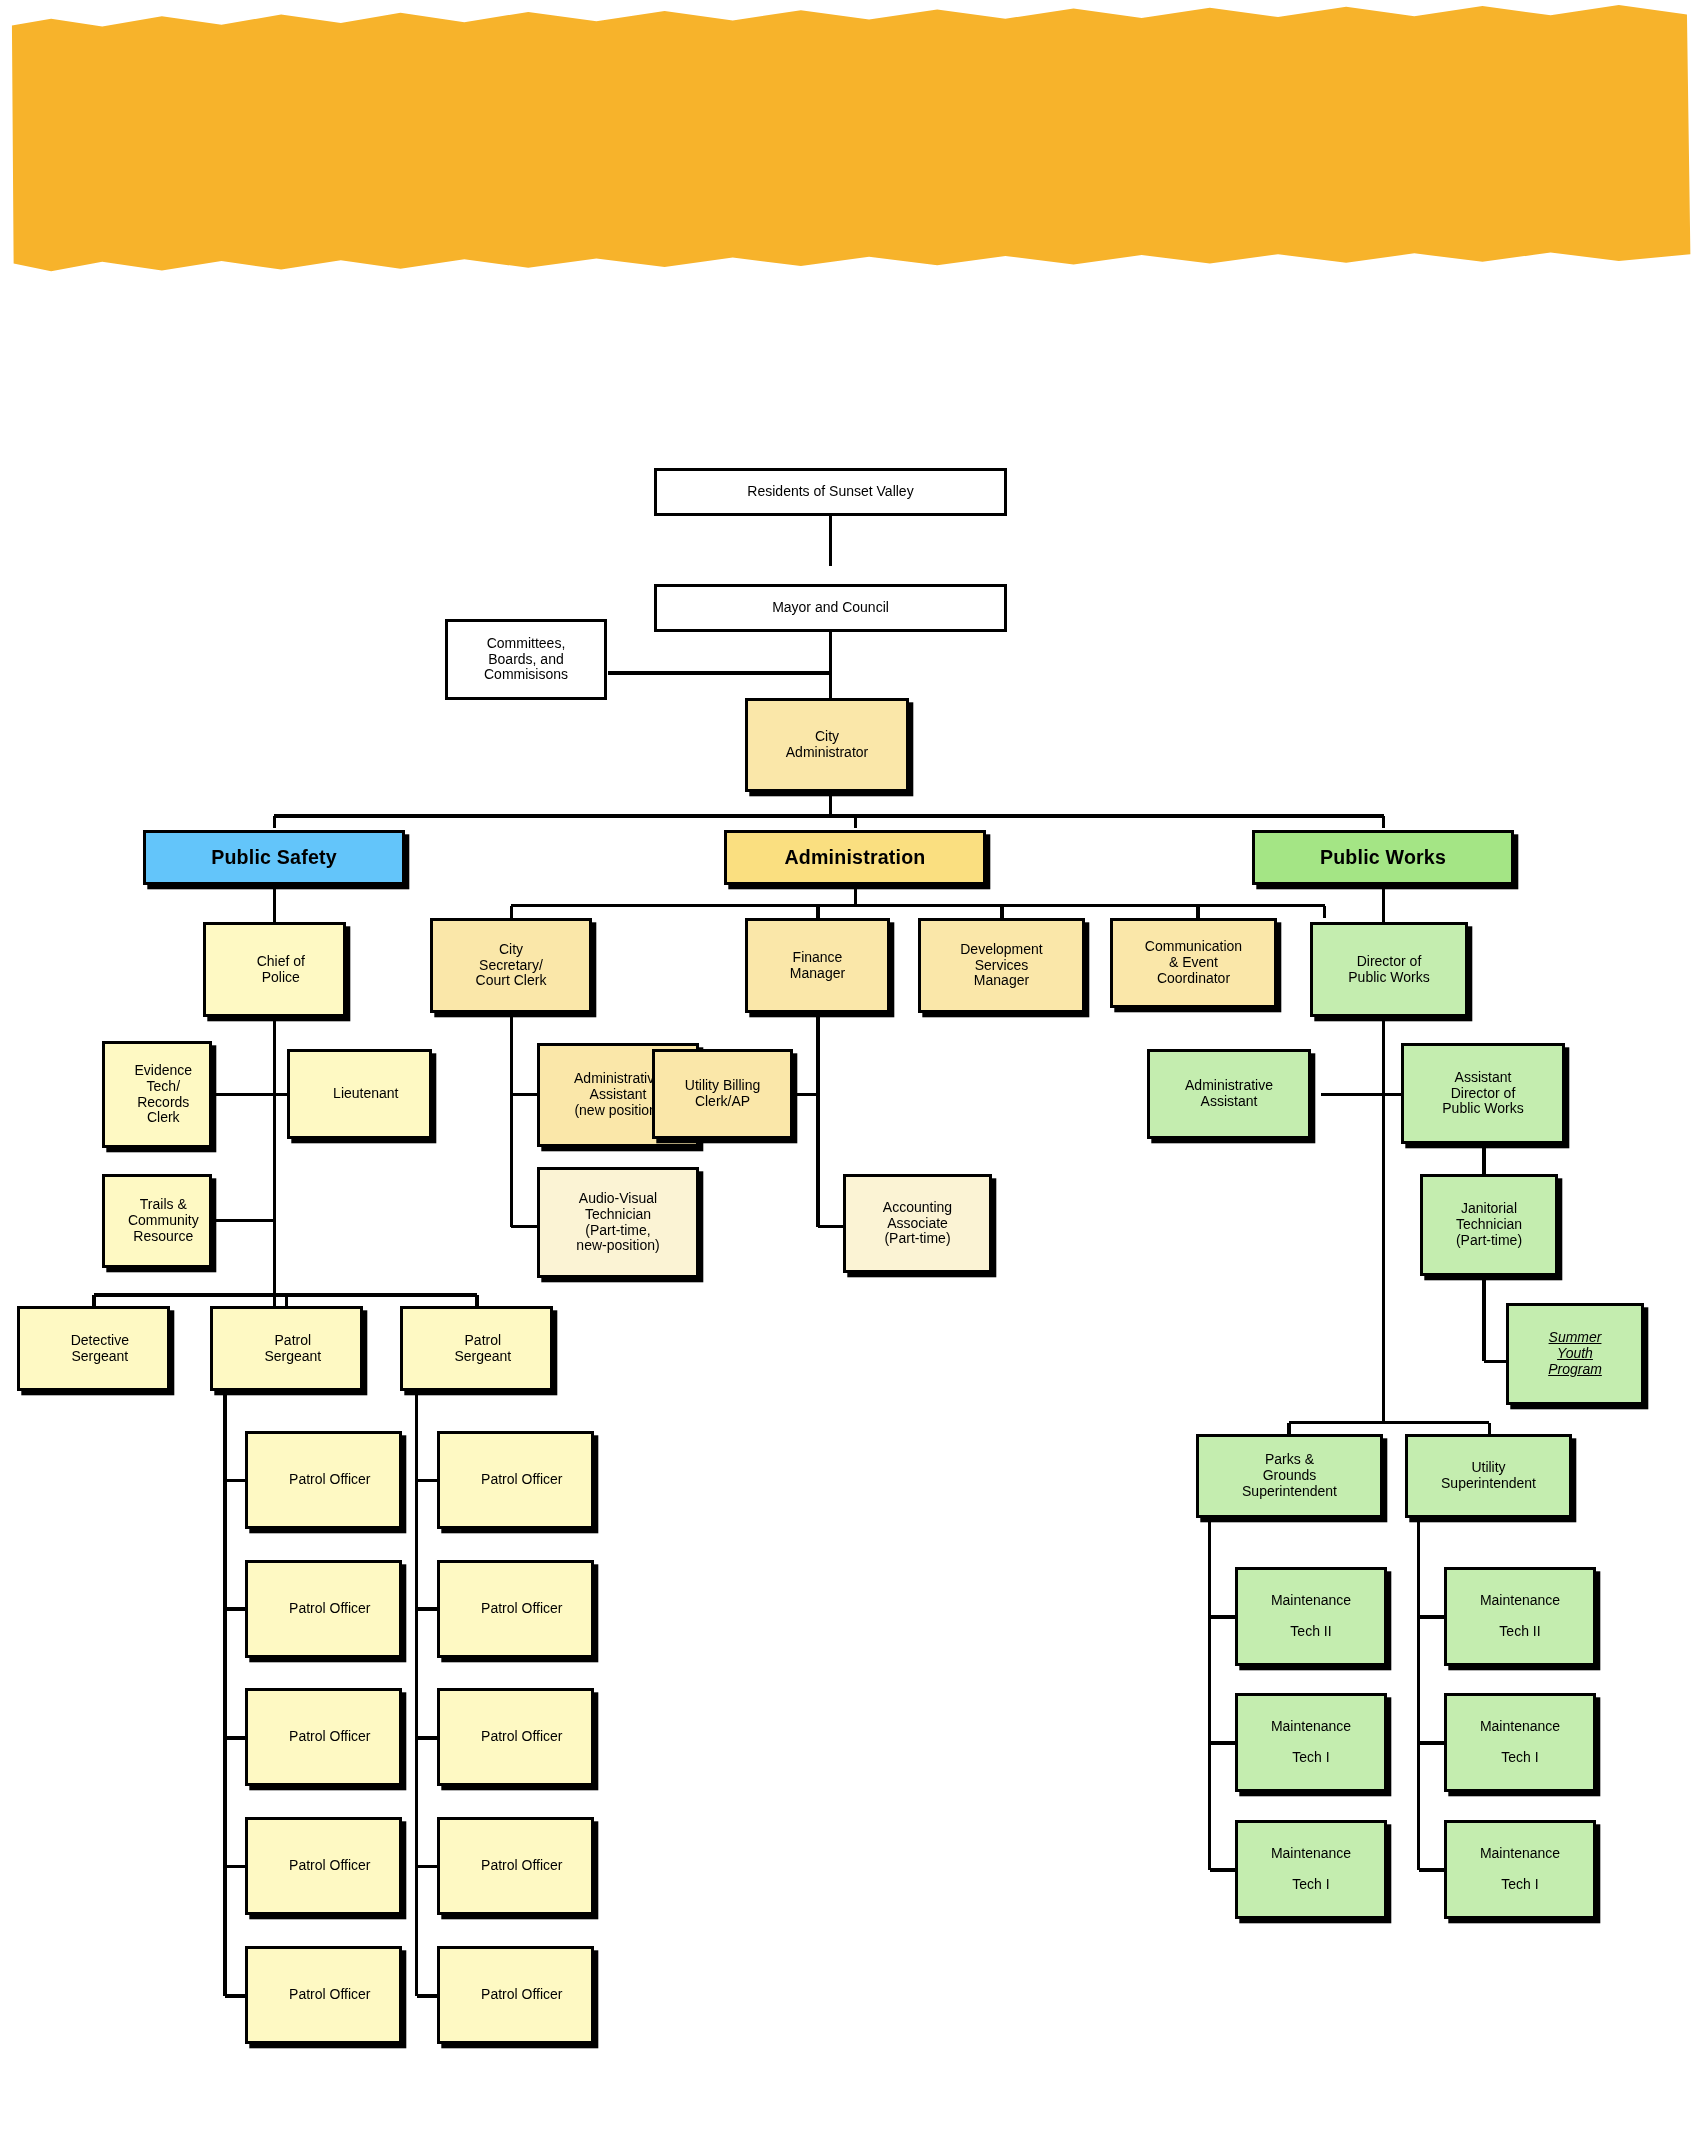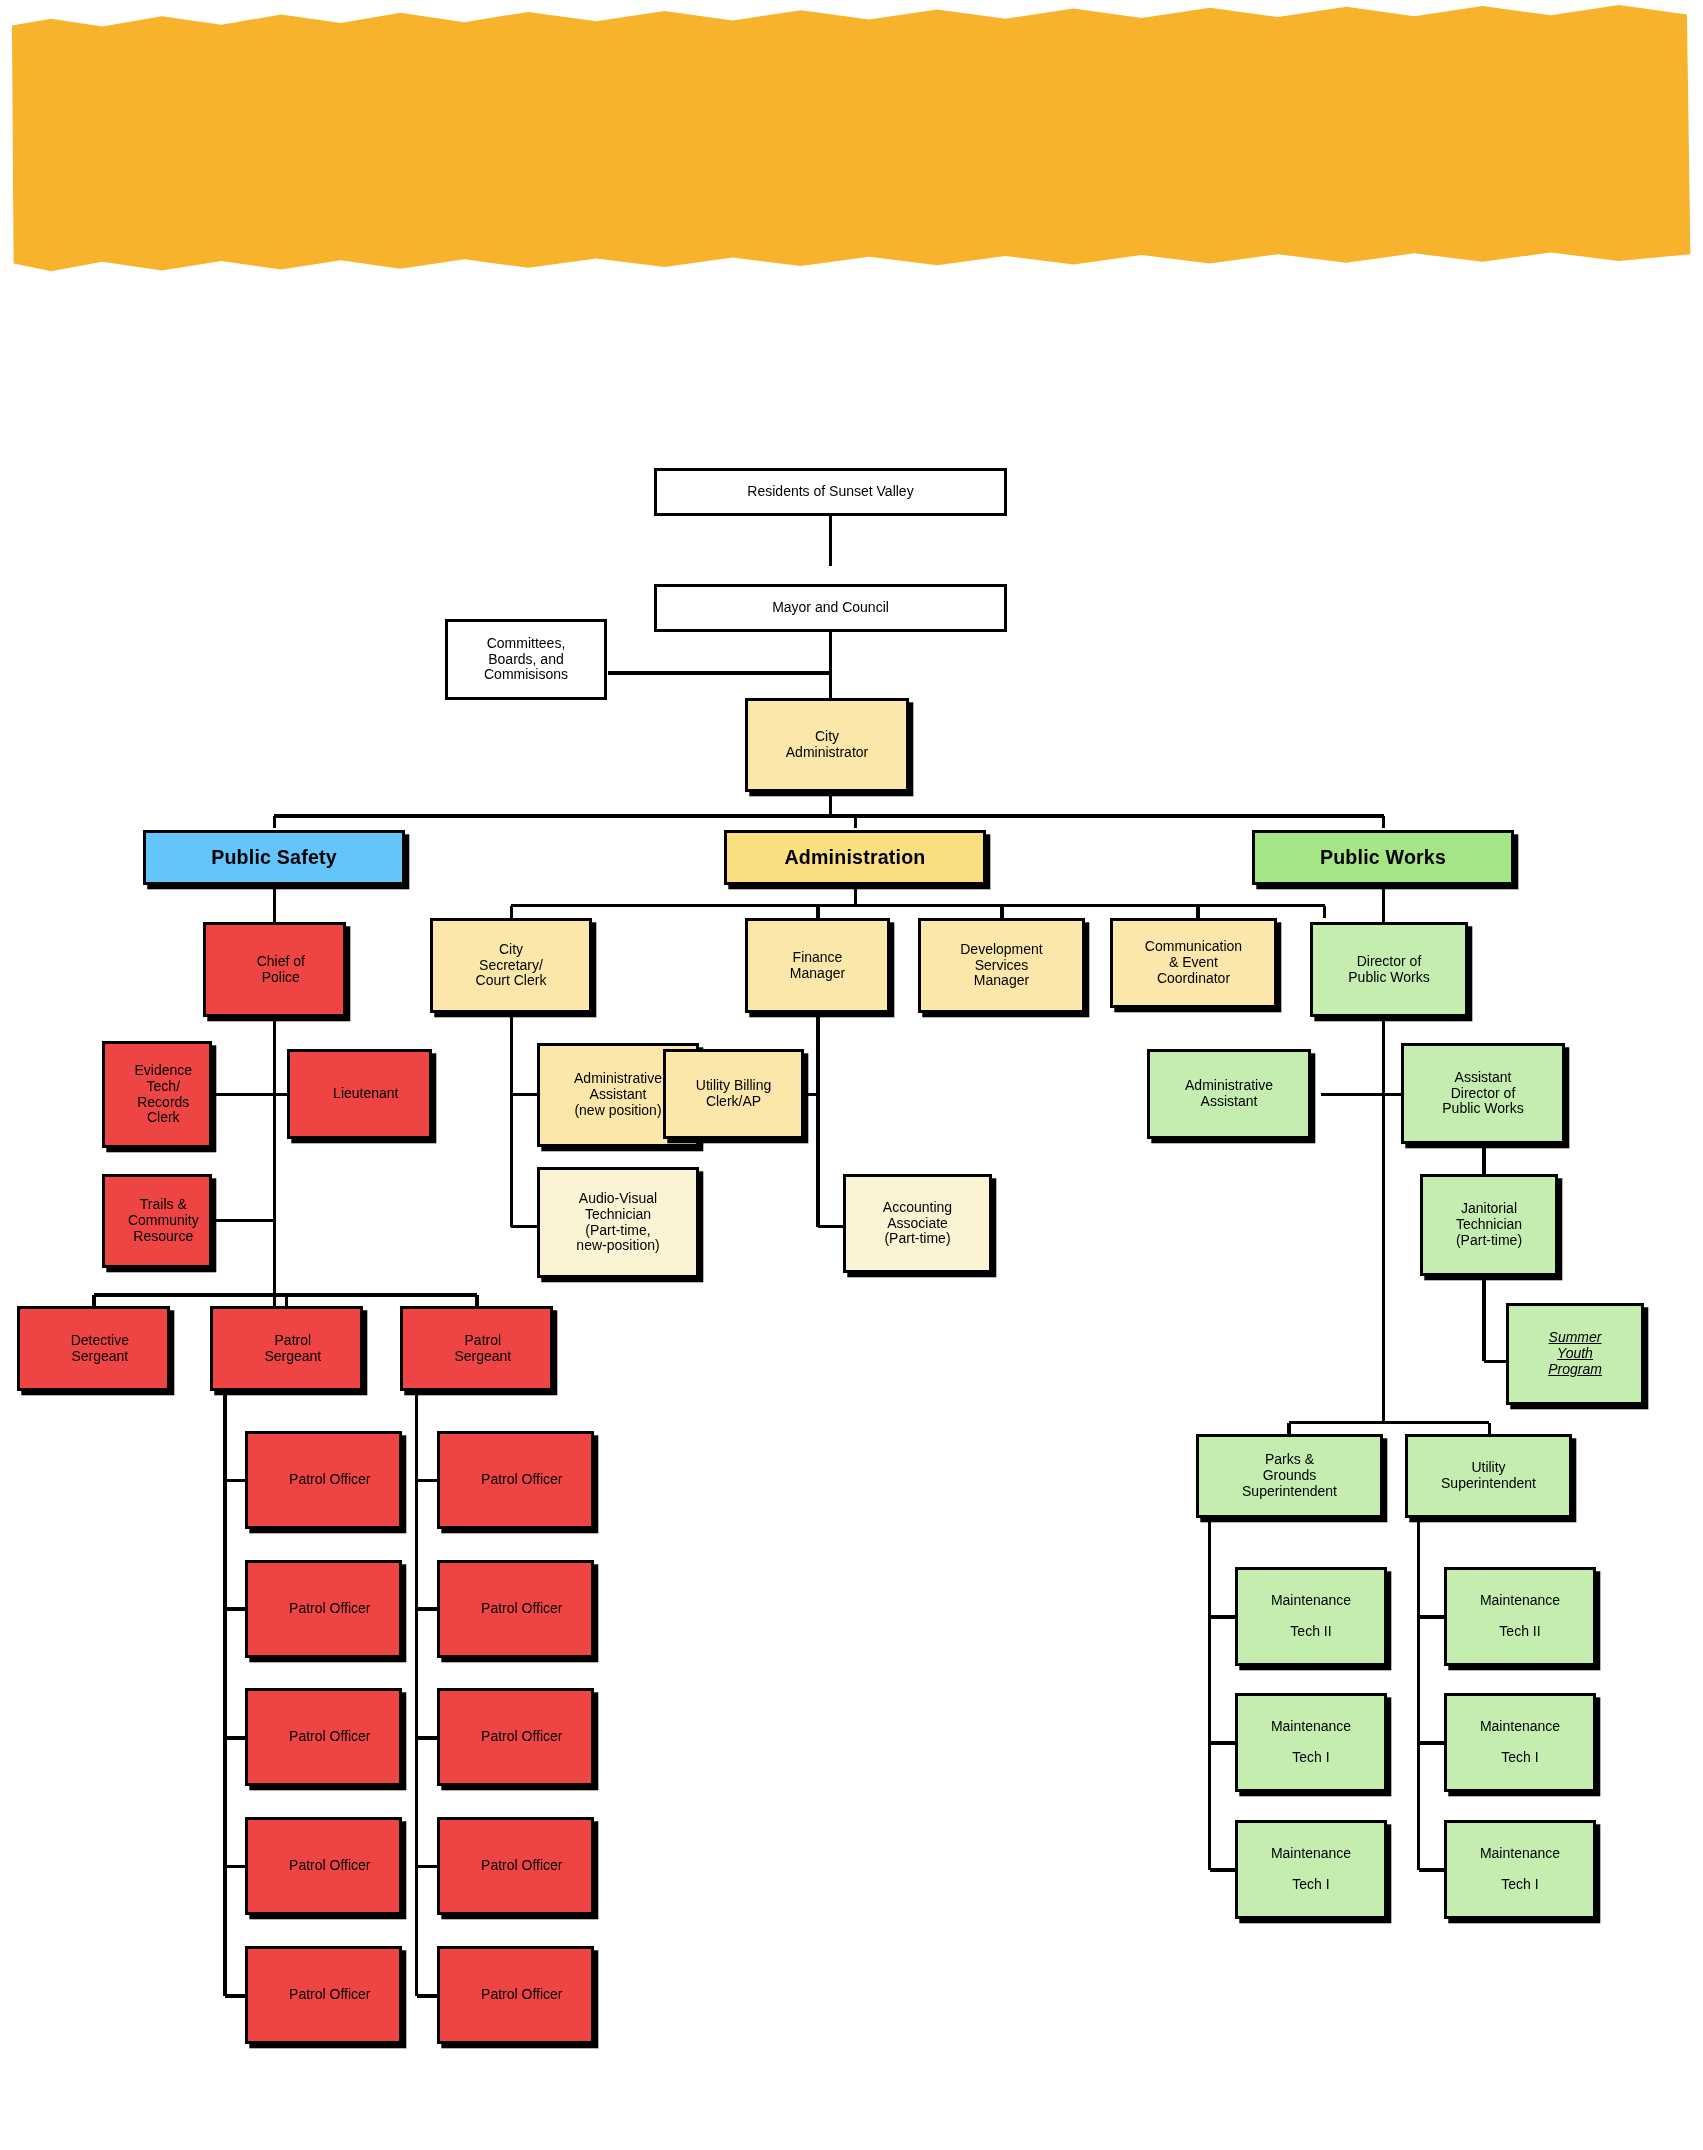--- a/index.html
+++ b/index.html
@@ -42,21 +42,21 @@
     background:#ffffff;
     z-index:3;
   }
   .node.flat{box-shadow:none;}
   .node .lbl{display:block;white-space:pre-line;}
   .node.dept{font-weight:700;font-size:19.6px;letter-spacing:0.2px;}
   .node.ital .lbl{font-style:italic;text-decoration:underline;}
 
   .f-white {background:#ffffff;}
   .f-blue  {background:#63C5FA;}
-  .f-bluelt{background:#ef4444;padding-left:16px;}
+  .f-bluelt{background:#fef9c3;padding-left:16px;}
   .f-yel   {background:#FADF80;}
   .f-yellt {background:#FAE7A9;}
   .f-cream {background:#FBF3D4;}
   .f-grn   {background:#A4E585;}
   .f-grnlt {background:#C4EDAF;}
 </style>
 </head>
 <body>
 
 <div id="banner-wrap">
@@ -279,21 +279,21 @@
 Technician
 (Part-time,
 new-position)</span>
 </div>
 
 <div class="node f-yellt" style="left:745px;top:918px;width:145px;height:95px;">
   <span class="lbl">Finance
 Manager</span>
 </div>
 
-<div class="node f-yellt" style="left:652px;top:1049px;width:141px;height:90px;margin-left:11px;">
+<div class="node f-yellt" style="left:652px;top:1049px;width:141px;height:90px;">
   <span class="lbl">Utility Billing
 Clerk/AP</span>
 </div>
 
 <div class="node f-cream" style="left:843px;top:1174px;width:149px;height:99px;">
   <span class="lbl">Accounting
 Associate
 (Part-time)</span>
 </div>
 

